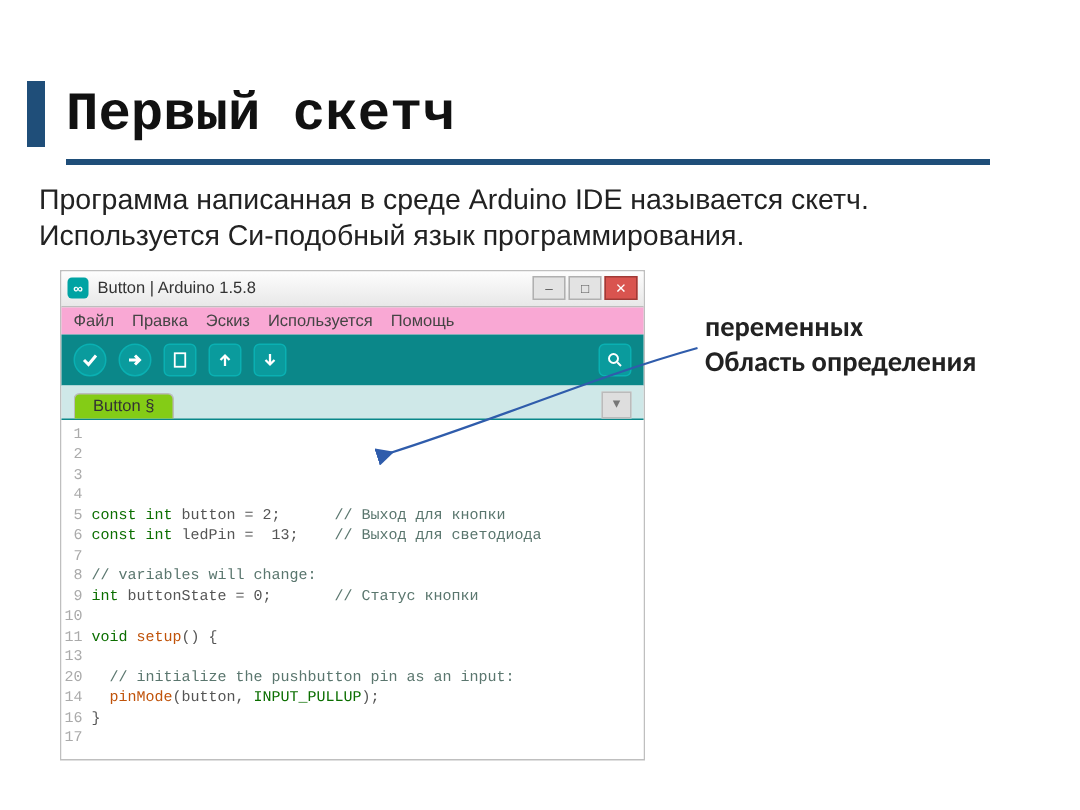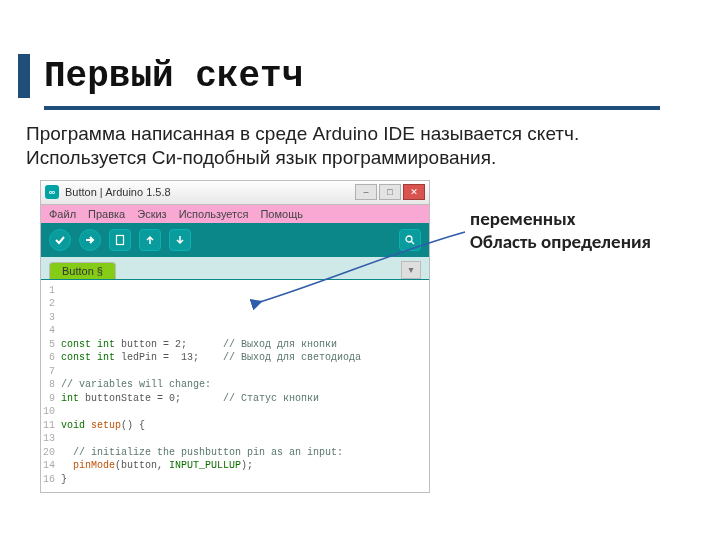--- a/index.html
+++ b/index.html
@@ -251,20 +251,24 @@
           <span class="code">  <span class="pp">// initialize the pushbutton pin as an input:</span></span>
         </div>
         <div class="code-line">
           <span class="ln">14</span>
           <span class="code">  <span class="fn">pinMode</span>(button, <span class="kw">INPUT_PULLUP</span>);</span>
         </div>
         <div class="code-line">
           <span class="ln">16</span>
           <span class="code">}</span>
         </div>
+        <div class="code-line">
+          <span class="ln">17</span>
+          <span class="code"></span>
+        </div>
       </div>
   </div>
 
   <svg class="arrow" viewBox="0 0 220 90">
     <defs>
       <marker id="ah" markerWidth="8" markerHeight="8" refX="2" refY="4" orient="auto">
         <path d="M8 0 L0 4 L8 8 Z" fill="#2f5cab"></path>
       </marker>
     </defs>
     <path d="M215 12 C 150 30, 80 60, 10 82" stroke="#2f5cab" stroke-width="1.5" fill="none" marker-end="url(#ah)"></path>

